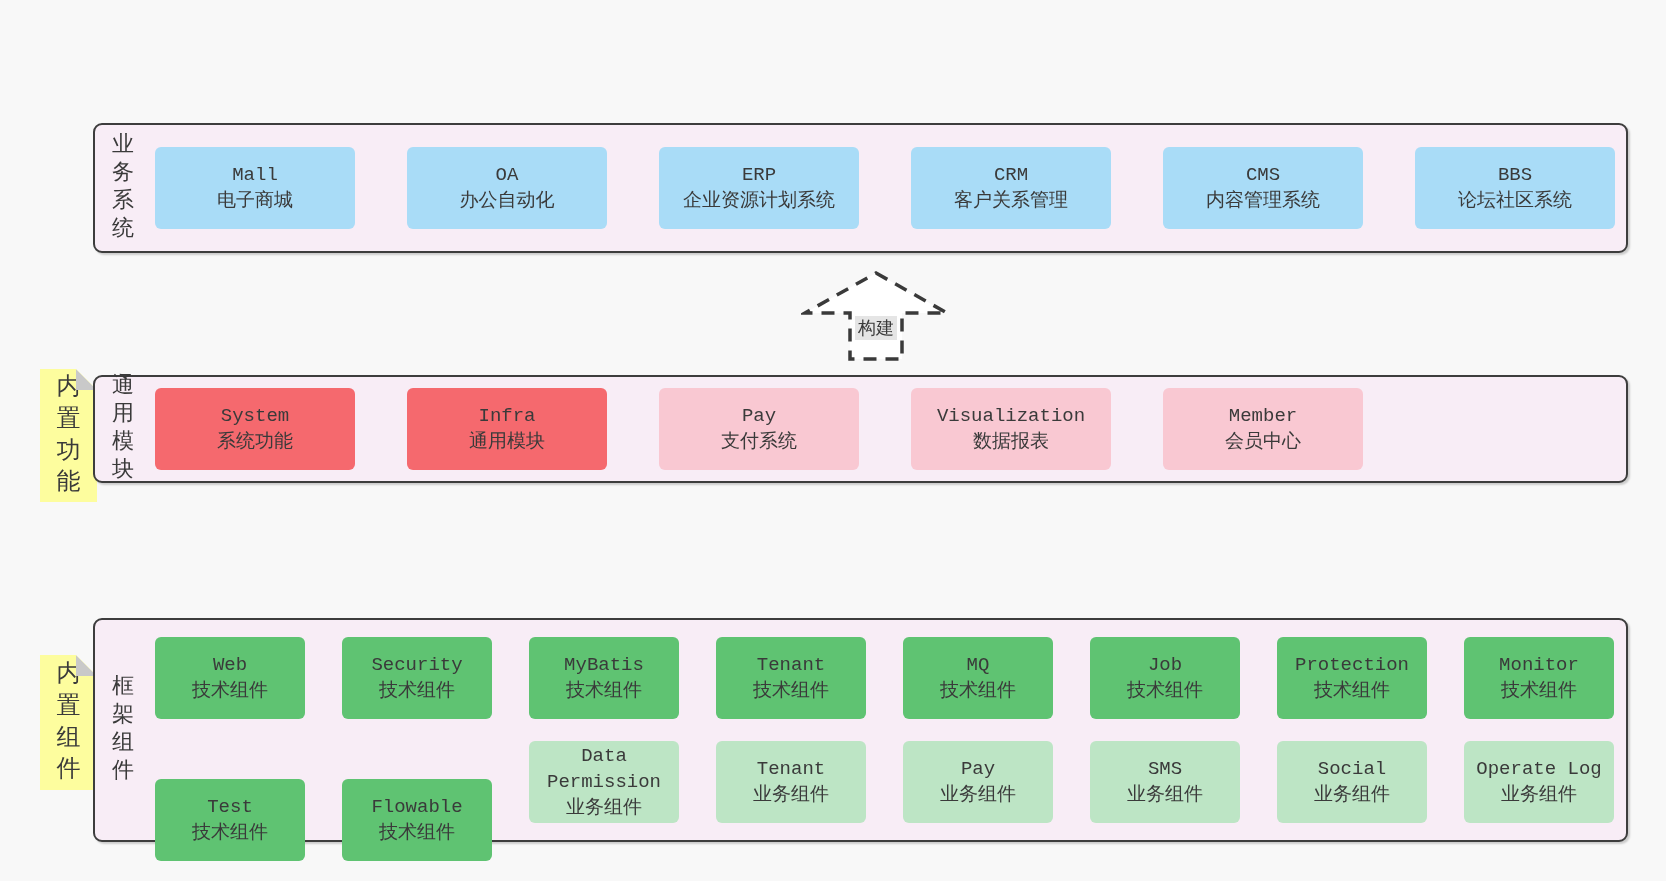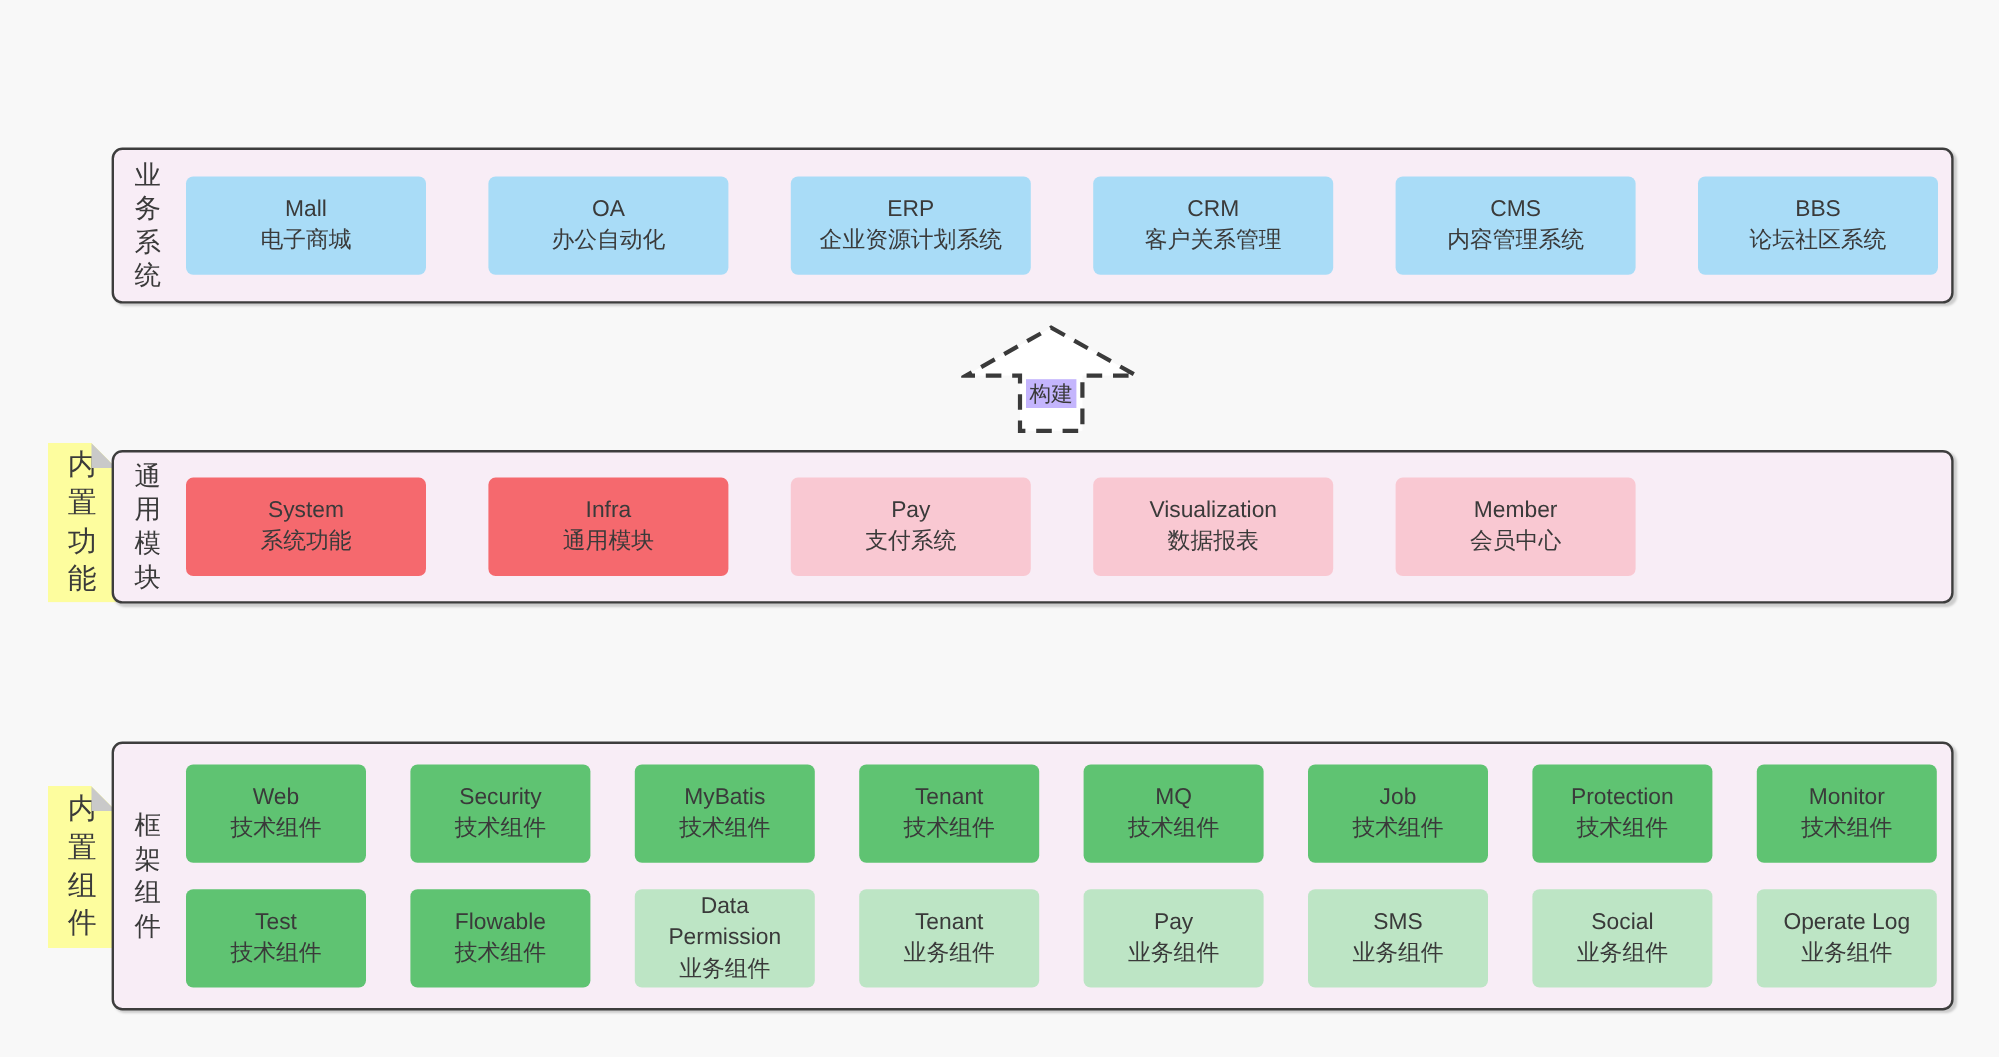--- a/index.html
+++ b/index.html
@@ -4,30 +4,30 @@
 <style>
   :root{
     --page-bg:#f8f8f8; --panel-bg:#f8edf6; --panel-border:#3d3d3d;
     --blue:#a9dcf7; --red:#f5696e; --pink:#f9c8d2;
     --green-dark:#5fc372; --green-light:#bde5c5;
     --yellow:#fdfd9e; --fold:#c9c9c9; --text:#3a3a3a; --arrow:#3a3a3a;
   }
   *{box-sizing:border-box; margin:0; padding:0;}
   html,body{background:var(--page-bg);}
   body{font-family:"Liberation Sans","DejaVu Sans",sans-serif; color:var(--text);}
-  .canvas{position:relative; width:1666px; height:881px; overflow:hidden; background:var(--page-bg);}
+  .canvas{position:relative; width:1666px; height:881px; overflow:hidden; background:var(--page-bg);font-family:Liberation Mono, monospace;}
 
   .panel{
     position:absolute; left:93px; width:1535px;
     background:var(--panel-bg); border:2px solid var(--panel-border);
     border-radius:9px; z-index:2;
     box-shadow:2px 2px 2px rgba(0,0,0,0.18);
   }
   #panel-business{top:123px; height:130px;}
-  #panel-modules{top:375px; height:128px;}
+  #panel-modules{top:375px; height:108px;}
   #panel-components{top:618px; height:224px;}
 
   .vlabel{
     position:absolute; left:10px; top:0; height:100%; width:36px;
     display:flex; align-items:center; justify-content:center;
     font-size:22px; line-height:1.28; color:var(--text);
   }
   .vlabel span{display:block; width:1em; word-break:break-all; text-align:center;}
 
   .boxes{
@@ -45,21 +45,21 @@
     display:flex; flex-direction:column; align-items:center; justify-content:center;
     text-align:center; font-size:19px; line-height:1.38; color:var(--text);
     padding:0 6px;
   }
   .box span{display:block;}
   .box .en{white-space:normal;}
   .box.small{width:150px;}
   .box.blue{background:var(--blue);}
   .box.red{background:var(--red);}
   .box.pink{background:var(--pink);}
-  .box.green{background:var(--green-dark);}
+  .box.green{background:var(--green-dark);margin-top:38px;}
   .box.green-light{background:var(--green-light);}
 
   .sticky{
     position:absolute; width:57px; background:var(--yellow); z-index:1;
     clip-path:polygon(0 0, calc(100% - 21px) 0, 100% 21px, 100% 100%, 0 100%);
     display:flex; align-items:center; justify-content:center;
     font-size:24px; line-height:1.32; color:var(--text);
   }
   .sticky span{display:block; width:1em; word-break:break-all; text-align:center;}
   .fold{
@@ -68,21 +68,21 @@
     clip-path:polygon(0 0, 100% 100%, 0 100%);
   }
   #sticky-modules{left:40px; top:369px; height:133px;}
   #sticky-components{left:40px; top:655px; height:135px;}
 
   .arrow{position:absolute; width:150px; height:92px; z-index:2;}
   .arrow svg{display:block; width:100%; height:100%;}
   .arrow path{fill:#ffffff; stroke:var(--arrow); stroke-width:3.5; stroke-dasharray:13 9;}
   .arrow-label{
     position:absolute; left:50%; top:46px; transform:translateX(-50%);
-    background:#c4b5fd; padding:0 3px; font-size:18px; color:var(--text);
+    background:#e5e5e5; padding:0 3px; font-size:18px; color:var(--text);
     white-space:nowrap;
   }
   #arrow-build{left:801px; top:270px;}
   #arrow-implement{left:817px; top:514px;}
 </style>
 </head>
 <body>
 
 <div class="canvas">
 

